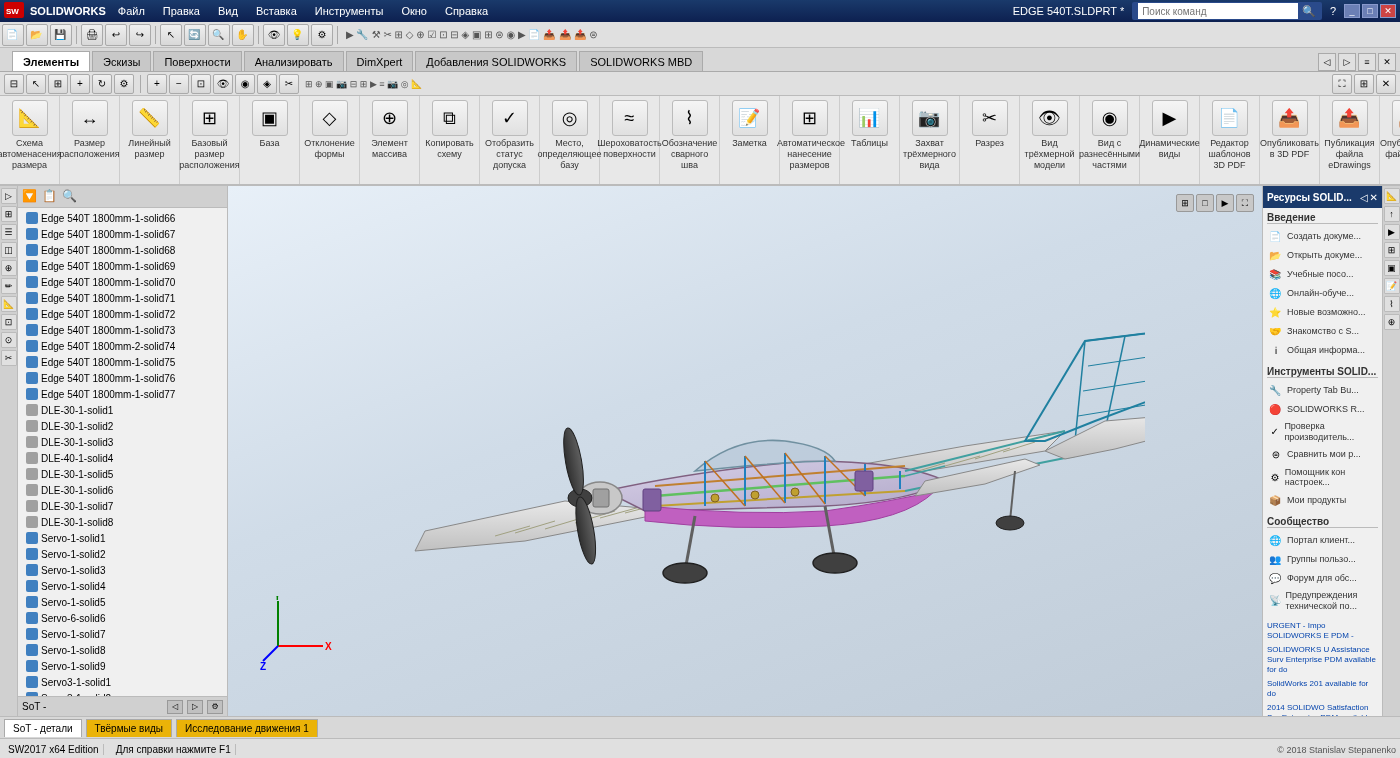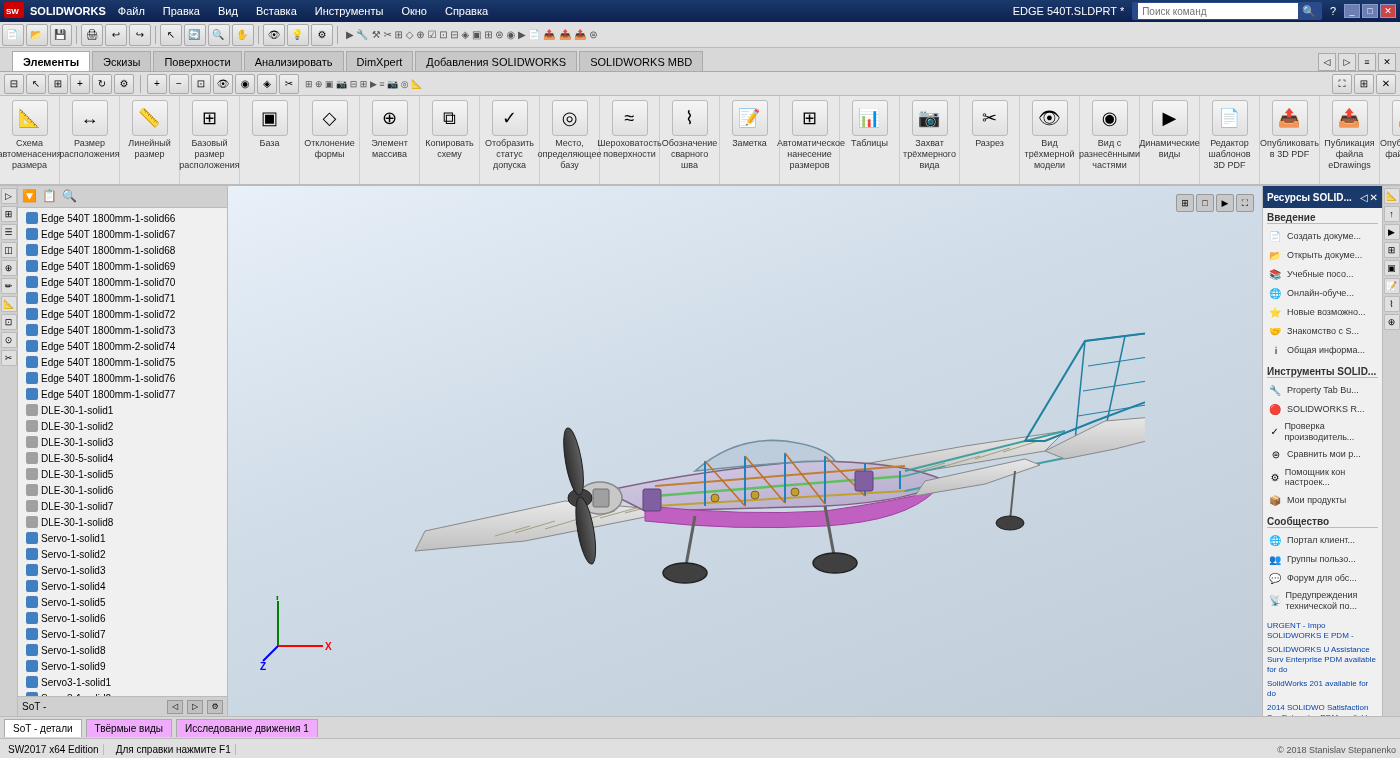--- a/index.html
+++ b/index.html
@@ -79,21 +79,21 @@
     
     #axes { position: absolute; bottom: 30px; left: 30px; }
 
     
     #tree-area::-webkit-scrollbar { width: 8px; }
     #tree-area::-webkit-scrollbar-track { background: #e0e0e0; }
     #tree-area::-webkit-scrollbar-thumb { background: #aaa; border-radius: 4px; }
 
     
     #bottom-tabs { height: 22px; background: #d8d8d8; border-top: 1px solid #bbb; display: flex; align-items: center; padding: 0 4px; gap: 4px; }
-    .btab { height: 18px; padding: 0 8px; background: #f0abfc; border: 1px solid #aaa; border-bottom: none; font-size: 10px; display: flex; align-items: center; cursor: pointer; }
+    .btab { height: 18px; padding: 0 8px; background: #eab308; border: 1px solid #aaa; border-bottom: none; font-size: 10px; display: flex; align-items: center; cursor: pointer; }
     .btab.active { background: white; }
   </style>
 </head>
 <body>
 
 <div id="title-bar">
   <div class="title-left">
     <div class="logo">
       <svg width="20" height="16" viewBox="0 0 20 16">
           <rect width="20" height="16" fill="#cc0000" rx="2"></rect>
@@ -365,21 +365,21 @@
         <div class="tree-item">
           <div class="tree-icon-colored" style="background: rgb(160, 160, 160); width: 12px; height: 12px; border-radius: 2px;"></div>
           <span style="font-size: 10px;">DLE-30-1-solid2</span>
         </div>
         <div class="tree-item">
           <div class="tree-icon-colored" style="background: rgb(160, 160, 160); width: 12px; height: 12px; border-radius: 2px;"></div>
           <span style="font-size: 10px;">DLE-30-1-solid3</span>
         </div>
         <div class="tree-item">
           <div class="tree-icon-colored" style="background: rgb(160, 160, 160); width: 12px; height: 12px; border-radius: 2px;"></div>
-          <span style="font-size: 10px;">DLE-30-5-solid4</span>
+          <span style="font-size: 10px;">DLE-40-1-solid4</span>
         </div>
         <div class="tree-item">
           <div class="tree-icon-colored" style="background: rgb(160, 160, 160); width: 12px; height: 12px; border-radius: 2px;"></div>
           <span style="font-size: 10px;">DLE-30-1-solid5</span>
         </div>
         <div class="tree-item">
           <div class="tree-icon-colored" style="background: rgb(160, 160, 160); width: 12px; height: 12px; border-radius: 2px;"></div>
           <span style="font-size: 10px;">DLE-30-1-solid6</span>
         </div>
         <div class="tree-item">
@@ -405,21 +405,21 @@
         <div class="tree-item">
           <div class="tree-icon-colored" style="background: rgb(64, 128, 192); width: 12px; height: 12px; border-radius: 2px;"></div>
           <span style="font-size: 10px;">Servo-1-solid4</span>
         </div>
         <div class="tree-item">
           <div class="tree-icon-colored" style="background: rgb(64, 128, 192); width: 12px; height: 12px; border-radius: 2px;"></div>
           <span style="font-size: 10px;">Servo-1-solid5</span>
         </div>
         <div class="tree-item">
           <div class="tree-icon-colored" style="background: rgb(64, 128, 192); width: 12px; height: 12px; border-radius: 2px;"></div>
-          <span style="font-size: 10px;">Servo-1-solid6</span>
+          <span style="font-size: 10px;">Servo-6-solid6</span>
         </div>
         <div class="tree-item">
           <div class="tree-icon-colored" style="background: rgb(64, 128, 192); width: 12px; height: 12px; border-radius: 2px;"></div>
           <span style="font-size: 10px;">Servo-1-solid7</span>
         </div>
         <div class="tree-item">
           <div class="tree-icon-colored" style="background: rgb(64, 128, 192); width: 12px; height: 12px; border-radius: 2px;"></div>
           <span style="font-size: 10px;">Servo-1-solid8</span>
         </div>
         <div class="tree-item">

